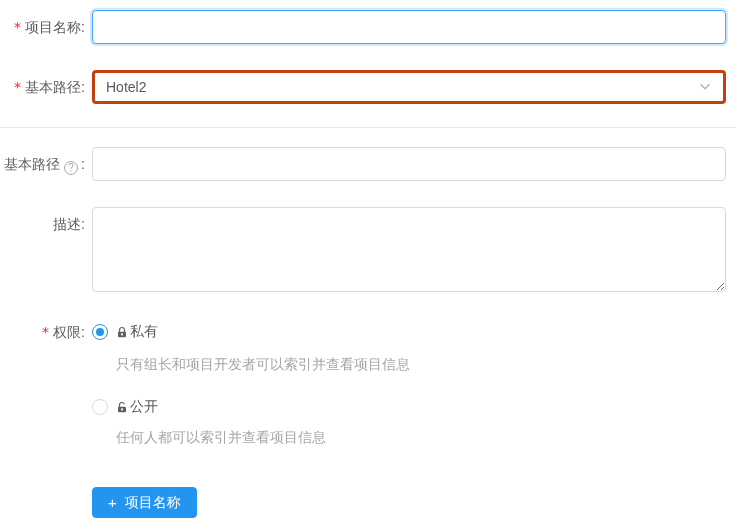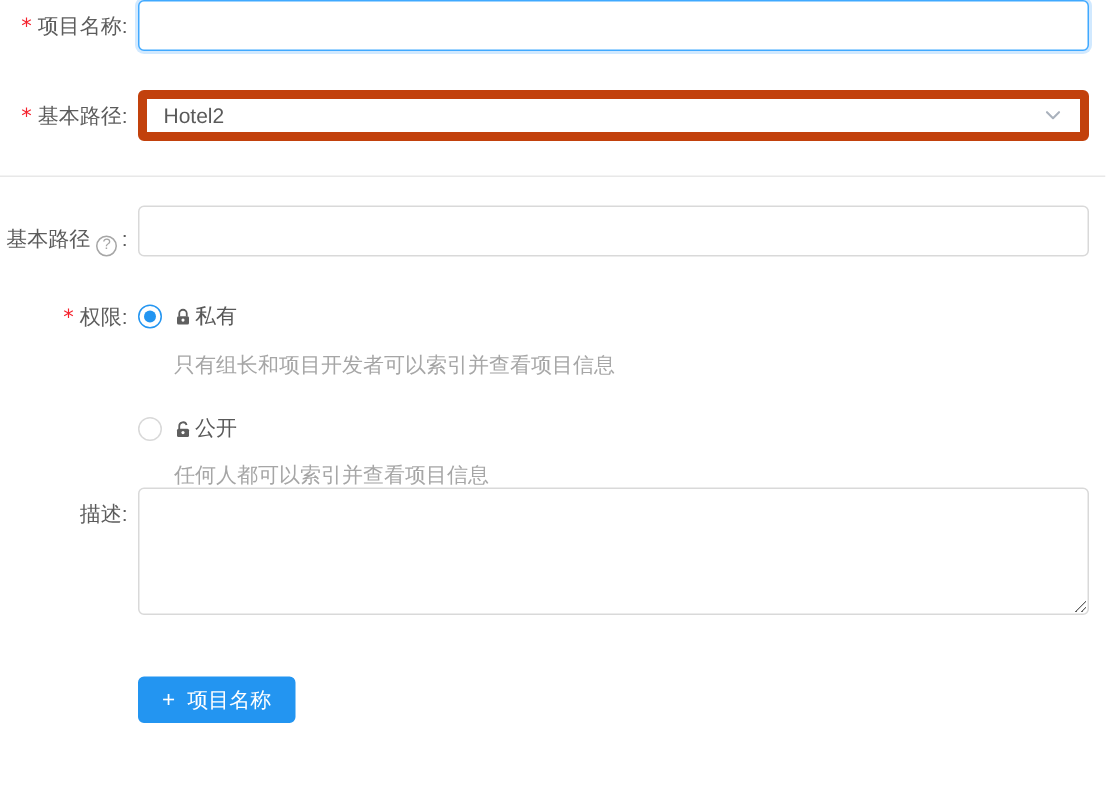--- a/index.html
+++ b/index.html
@@ -2,21 +2,21 @@
 <html><head>
 <meta charset="utf-8">
 <style>
   * { box-sizing: border-box; margin: 0; padding: 0; }
   html, body { width: 737px; height: 525px; background: #ffffff; overflow: hidden; }
   body {
     font-family: "Liberation Sans", "DejaVu Sans", sans-serif;
     font-size: 14px;
     color: #5c5c5c;
   }
-  .form { }
+  .form { padding-top: 10px; }
   .row { display: flex; align-items: center; padding-right: 11px; }
   .row.top-align { align-items: flex-start; }
   .label-col {
     width: 85px; flex: none;
     text-align: right;
     color: #5c5c5c;
     line-height: 20px;
     white-space: nowrap;
   }
   .content-col { flex: 1; margin-left: 7px; min-width: 0; }
@@ -28,21 +28,21 @@
     padding: 0 11px; font-size: 14px; color: #5a5a5a;
     outline: none; background: #fff;
   }
   input.text-input.focused {
     border-color: #40a9ff;
     box-shadow: 0 0 0 2px rgba(24,144,255,0.2);
   }
 
   .select-box {
     position: relative; width: 100%; height: 34px;
-    border: 6px solid #c2410c; border-radius: 4px;
+    border: 3px solid #c2410c; border-radius: 4px;
     display: flex; align-items: center;
     padding: 0 28px 0 11px; background: #fff;
     color: #5a5a5a; cursor: pointer;
   }
   .select-arrow { position: absolute; right: 13px; top: 50%; margin-top: -3px; line-height: 0; }
 
   .divider { border: none; border-top: 1px solid #e8e8e8; margin: 23px 0 19px 0; }
 
   .help-icon {
     display: inline-flex; align-items: center; justify-content: center;
@@ -115,26 +115,36 @@
               <path d="M1 0.8l4 4 4-4" stroke="#aab2bd" stroke-width="1.4" fill="none" stroke-linecap="round" stroke-linejoin="round"></path>
             </svg>
         </span>
       </div>
     </div>
   </div>
 
   <hr class="divider">
 
   
-  <div class="row" style="margin-bottom:26px;align-items:flex-end;">
+  <div class="row" style="margin-bottom:26px;">
     <div class="label-col">
       <span>基本路径</span><span class="help-icon">?</span><span>:</span>
     </div>
     <div class="content-col">
       <input class="text-input" type="text" style="">
+    </div>
+  </div>
+
+  
+  <div class="row top-align">
+    <div class="label-col" style="padding-top:7px;">
+      <span>描述</span><span>:</span>
+    </div>
+    <div class="content-col">
+      <textarea class="desc-area" style=""></textarea>
     </div>
   </div>
 
   
   <div class="row top-align perm-row">
     <div class="label-col">
       <span class="req">*</span><span>权限</span><span>:</span>
     </div>
     <div class="content-col">
 
@@ -167,28 +177,18 @@
           </span>
           <span>公开</span>
         </span>
       </div>
       <div class="hint second">任何人都可以索引并查看项目信息</div>
 
     </div>
   </div>
 
   
-  <div class="row top-align">
-    <div class="label-col" style="padding-top:7px;">
-      <span>描述</span><span>:</span>
-    </div>
-    <div class="content-col">
-      <textarea class="desc-area" style=""></textarea>
-    </div>
-  </div>
-
-  
   <button type="button" class="submit-btn">
     <span class="plus">+</span>
     <span>项目名称</span>
   </button>
 
 </form>
 
 </body></html>

